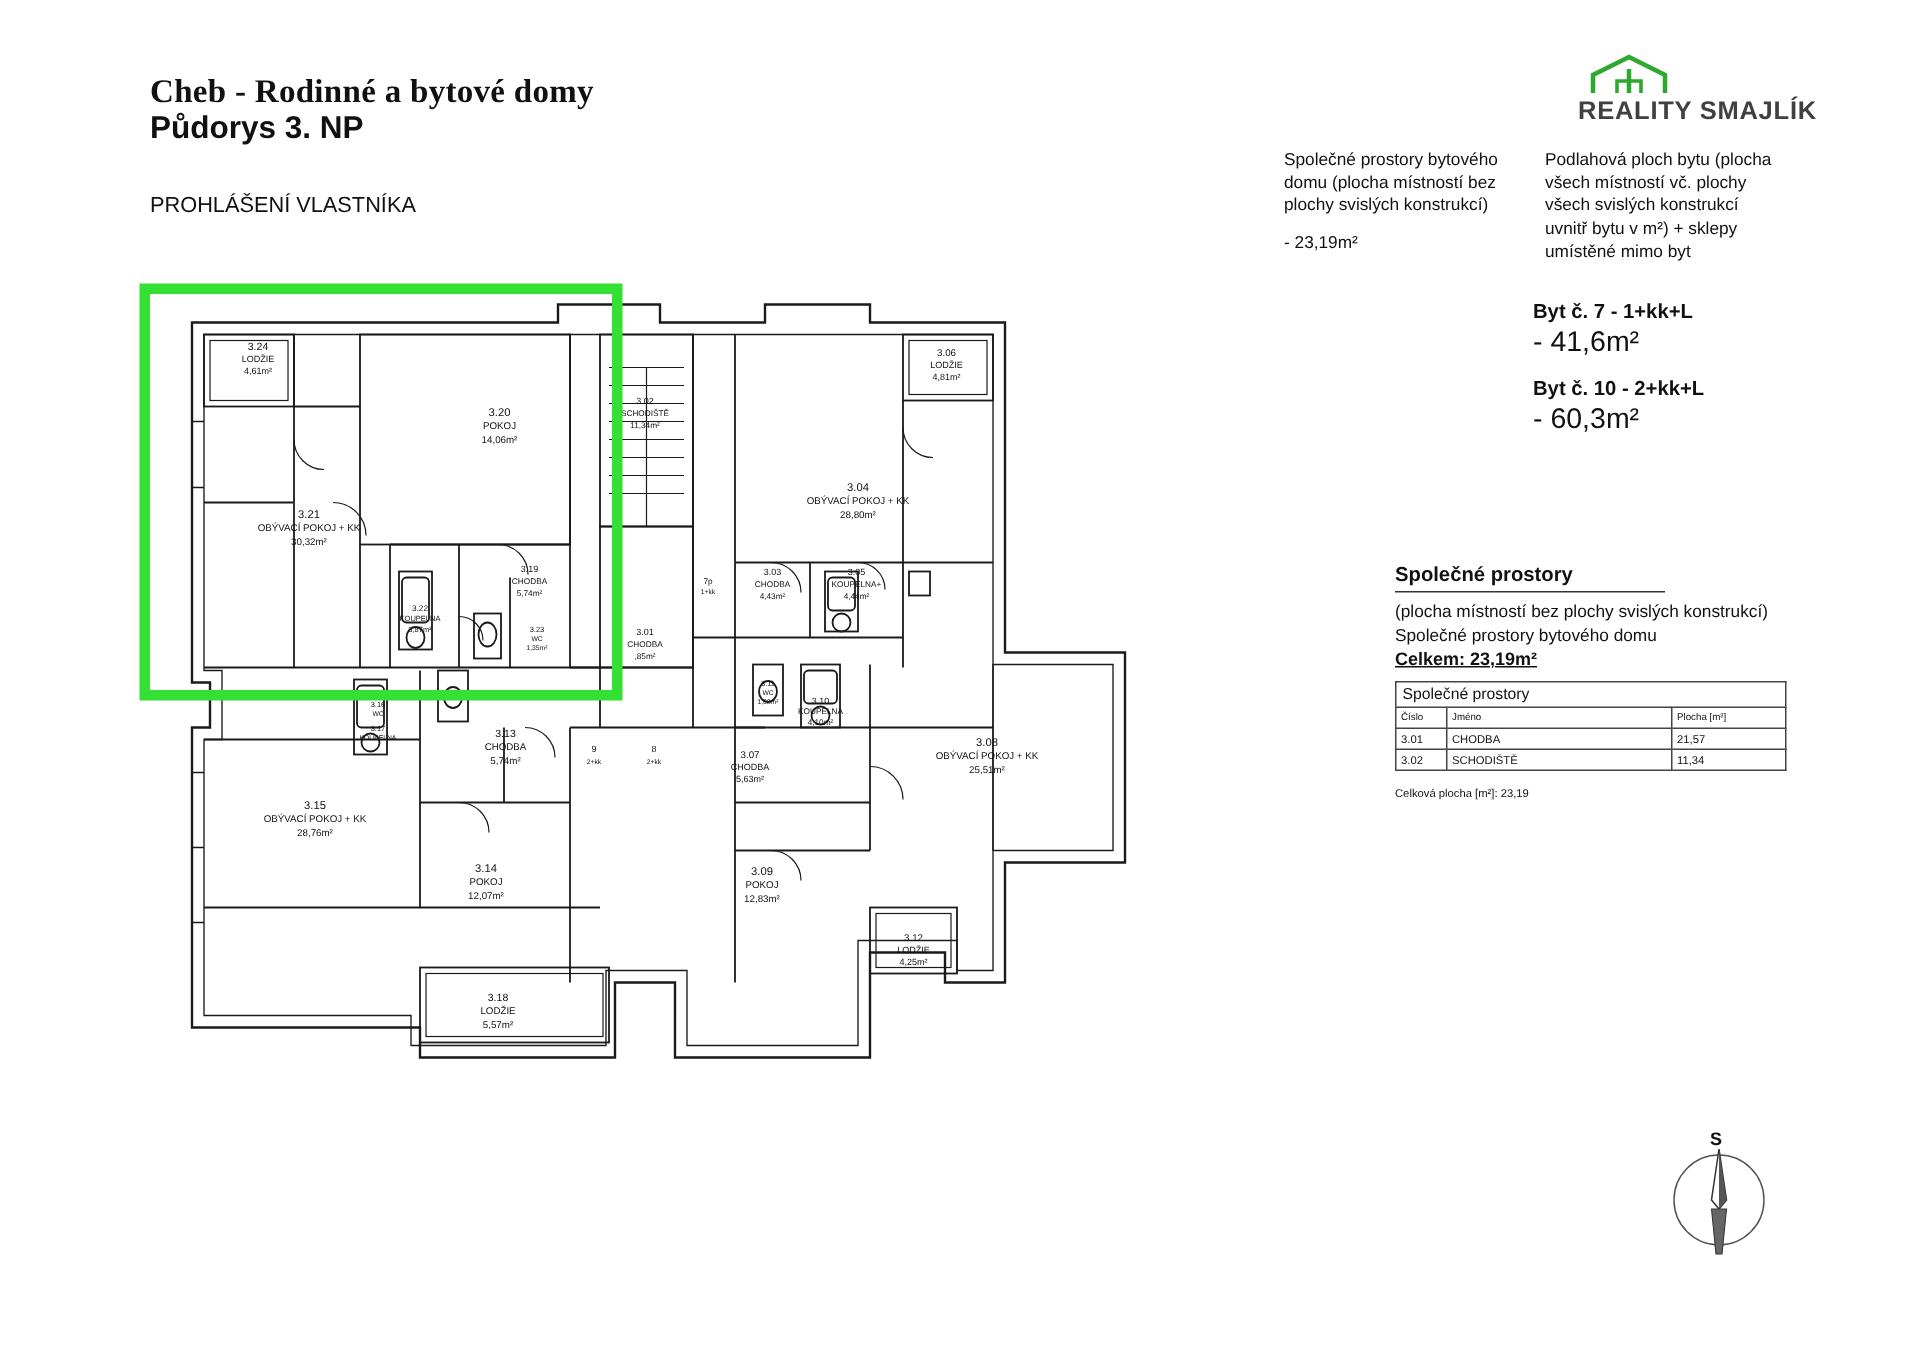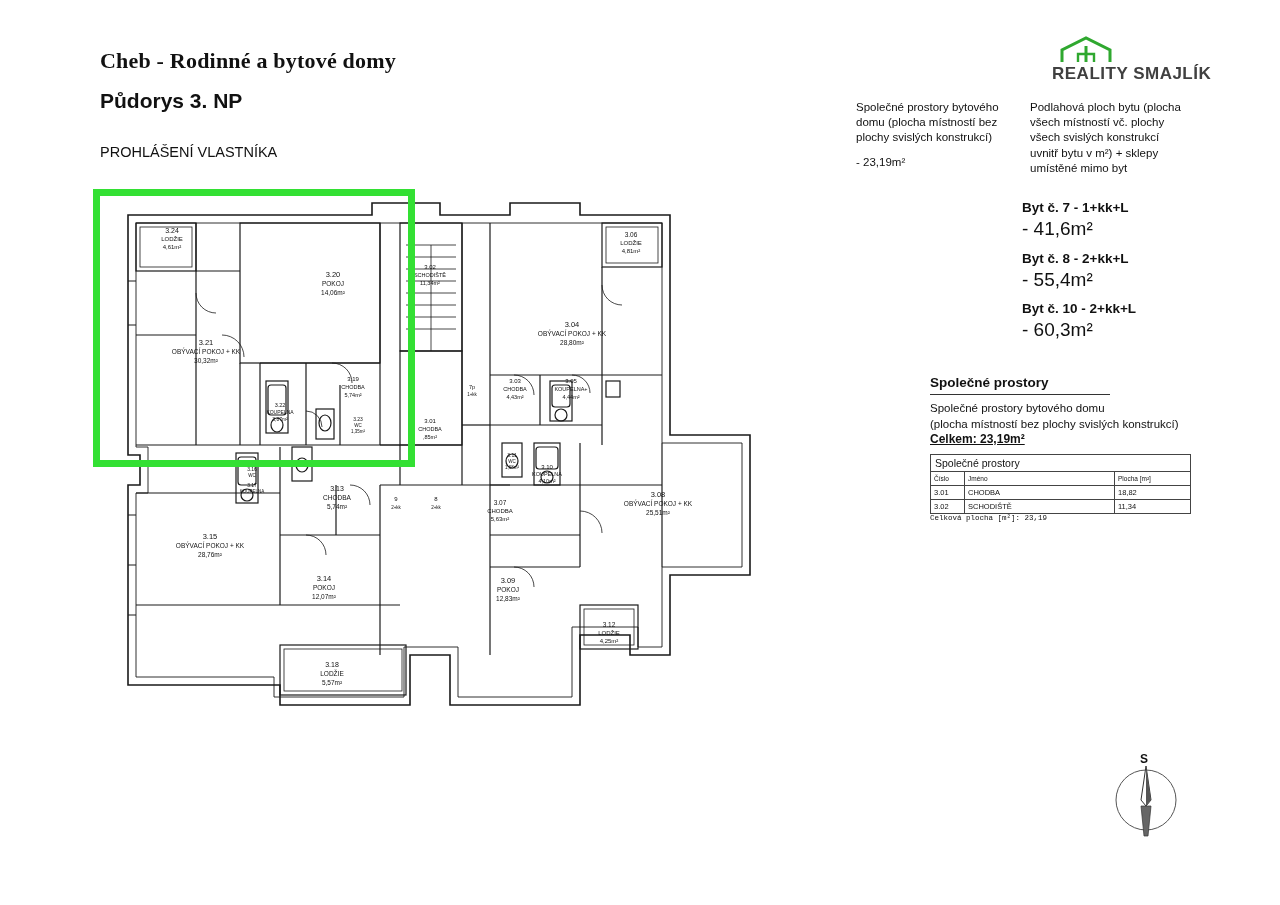--- a/index.html
+++ b/index.html
@@ -27,21 +27,20 @@
     font-size: 22px;
     font-weight: bold;
     letter-spacing: 0.2px;
     line-height: 1.18;
     font-family: Liberation Serif, serif;
   }
   #title-block .t2 {
     font-size: 21px;
     font-weight: bold;
     line-height: 1.18;
-    margin-top: 15px;
   }
   #title-block .t3 {
     font-size: 14.5px;
     line-height: 1.45;
     margin-top: 4px;
   }
   #title-block .t4 {
     font-size: 14.5px;
     line-height: 1.45;
     margin-top: 28px;
@@ -148,22 +147,21 @@
     height: 11px;
     overflow: hidden;
     white-space: nowrap;
   }
   #common-table th { font-size: 6.5px; }
   #common-table col.c-num { width: 34px; }
   #common-table col.c-name { width: 150px; }
   #common-table col.c-area { width: 76px; }
   #table-total {
     font-size: 7.5px;
-    margin-top: 0;
-    font-family: Liberation Mono, monospace;
+    margin-top: 10px;
   }
 
   
   #compass {
     position: absolute;
     left: 1108px;
     top: 752px;
     width: 76px;
     height: 90px;
   }
@@ -221,55 +219,51 @@
 <div class="note" id="note-common">Společné prostory bytového domu (plocha místností bez plochy svislých konstrukcí)</div>
 <div class="note" id="note-common-val">- 23,19m²</div>
 <div class="note" id="note-floor">Podlahová ploch  bytu (plocha všech místností vč. plochy všech svislých konstrukcí uvnitř bytu v m²) + sklepy umístěné mimo byt</div>
 
 <div id="unit-list">
   <div class="unit">
     <div class="u-name">Byt č. 7 - 1+kk+L</div>
     <div class="u-area">- 41,6m²</div>
   </div>
   <div class="unit">
-    <div class="u-name">Byt č. 8 - 2+kk+L</div>
-    <div class="u-area">- 55,4m²</div>
-  </div>
-  <div class="unit">
     <div class="u-name">Byt č. 10 - 2+kk+L</div>
     <div class="u-area">- 60,3m²</div>
   </div>
 </div>
 
 <div id="common-panel">
   <div class="cp-title">Společné prostory</div>
   <div class="cp-rule"></div>
+  <div class="cp-line">(plocha místností bez plochy svislých konstrukcí)</div>
   <div class="cp-line">Společné prostory bytového domu</div>
-  <div class="cp-line">(plocha místností bez plochy svislých konstrukcí)</div>
   <div class="cp-total">Celkem: 23,19m²</div>
 
   <table id="common-table">
     <caption>Společné prostory</caption>
     <colgroup>
         <col class="c-num">
         <col class="c-name">
         <col class="c-area">
       </colgroup>
     <thead>
       <tr>
         <th>Číslo</th>
         <th>Jméno</th>
         <th>Plocha [m²]</th>
       </tr>
     </thead>
     <tbody>
       <tr>
         <td>3.01</td>
         <td>CHODBA</td>
-        <td>18,82</td>
+        <td>21,57</td>
       </tr>
       <tr>
         <td>3.02</td>
         <td>SCHODIŠTĚ</td>
         <td>11,34</td>
       </tr>
     </tbody>
   </table>
   <div id="table-total">Celková plocha [m²]:  23,19</div>
 </div>

